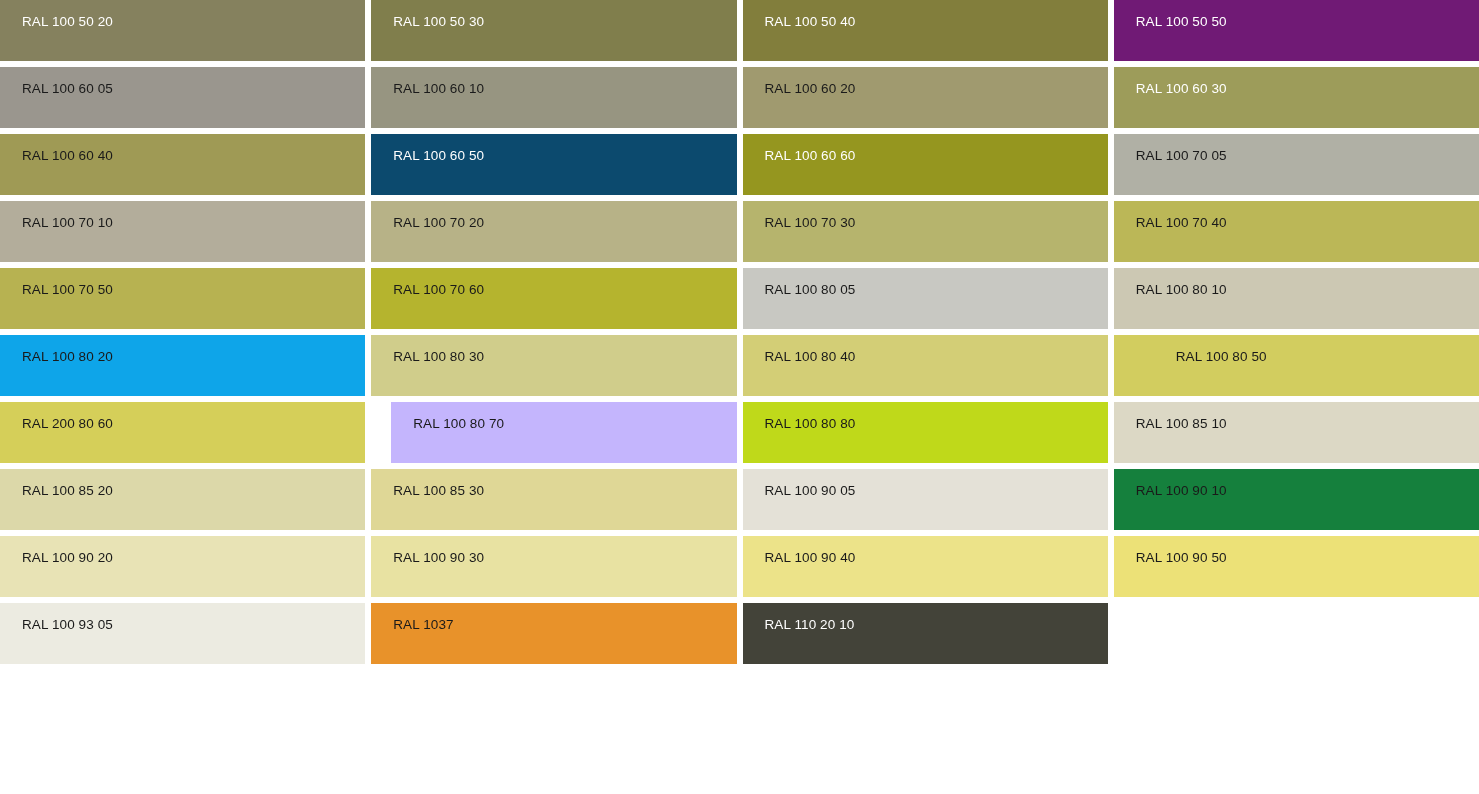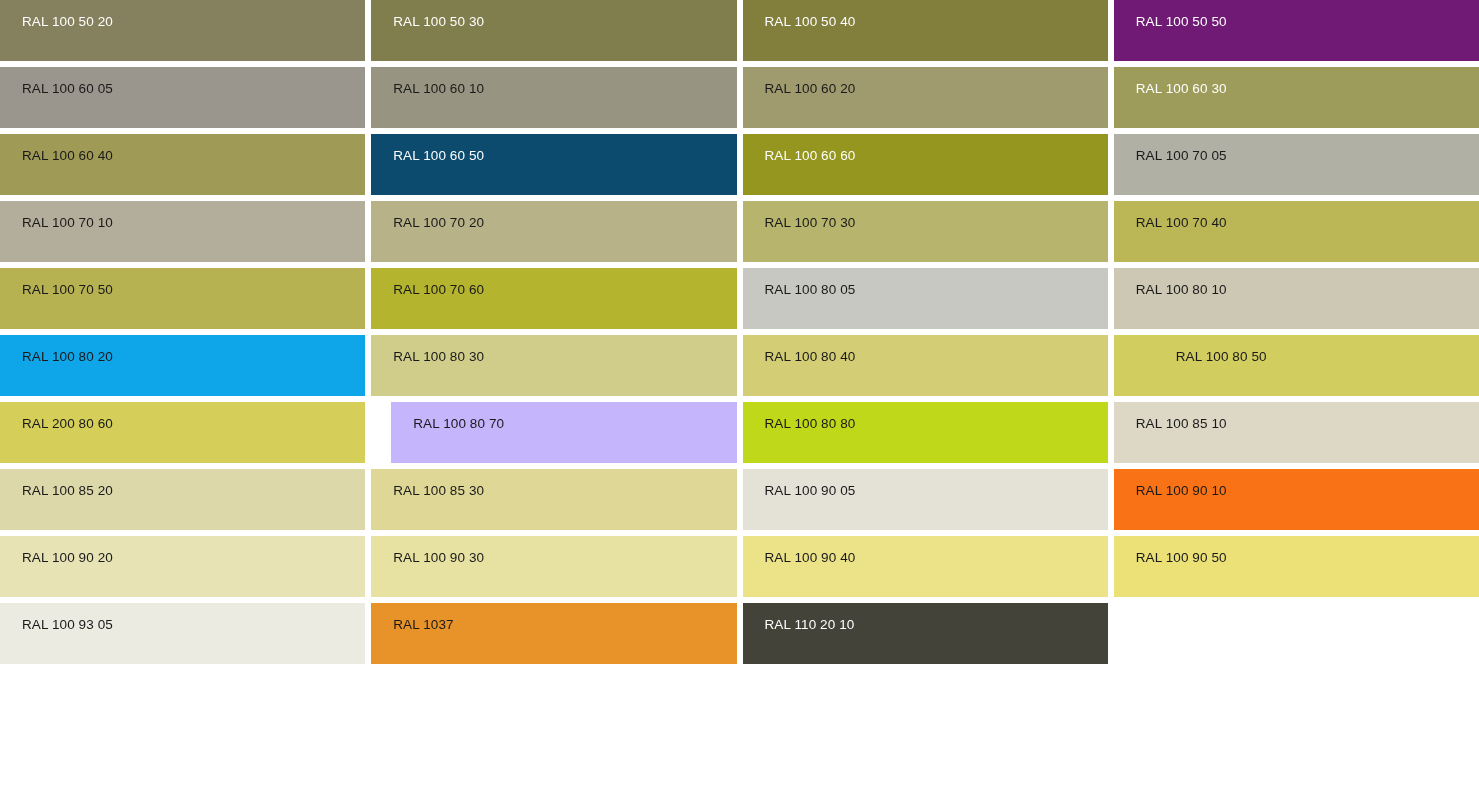--- a/index.html
+++ b/index.html
@@ -133,21 +133,21 @@
     </div>
     <div class="swatch" style="background: rgb(220, 216, 169);">
       <span class="swatch-label" style="color: rgb(26, 26, 26);">RAL 100 85 20</span>
     </div>
     <div class="swatch" style="background: rgb(223, 215, 150);">
       <span class="swatch-label" style="color: rgb(26, 26, 26);">RAL 100 85 30</span>
     </div>
     <div class="swatch" style="background: rgb(228, 225, 215);">
       <span class="swatch-label" style="color: rgb(26, 26, 26);">RAL 100 90 05</span>
     </div>
-    <div class="swatch" style="background: #f97316;">
+    <div class="swatch" style="background: #15803d;">
       <span class="swatch-label" style="color: rgb(26, 26, 26);">RAL 100 90 10</span>
     </div>
     <div class="swatch" style="background: rgb(232, 227, 181);">
       <span class="swatch-label" style="color: rgb(26, 26, 26);">RAL 100 90 20</span>
     </div>
     <div class="swatch" style="background: rgb(232, 226, 162);">
       <span class="swatch-label" style="color: rgb(26, 26, 26);">RAL 100 90 30</span>
     </div>
     <div class="swatch" style="background: rgb(236, 227, 137);">
       <span class="swatch-label" style="color: rgb(26, 26, 26);">RAL 100 90 40</span>

